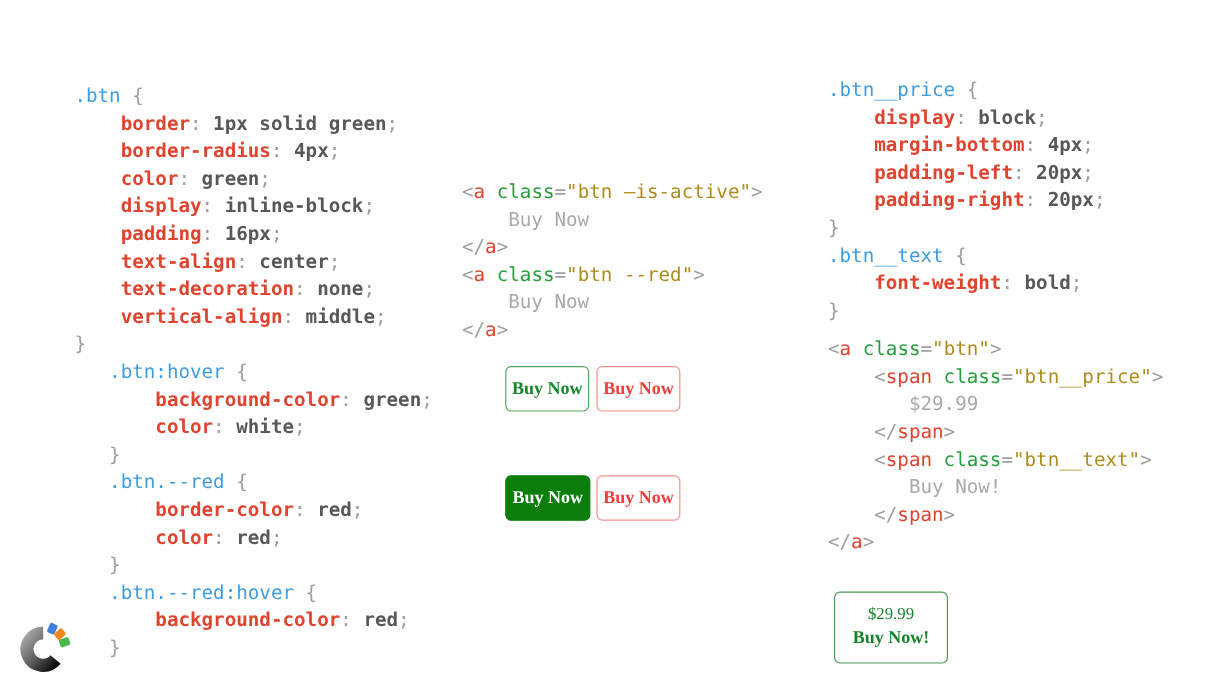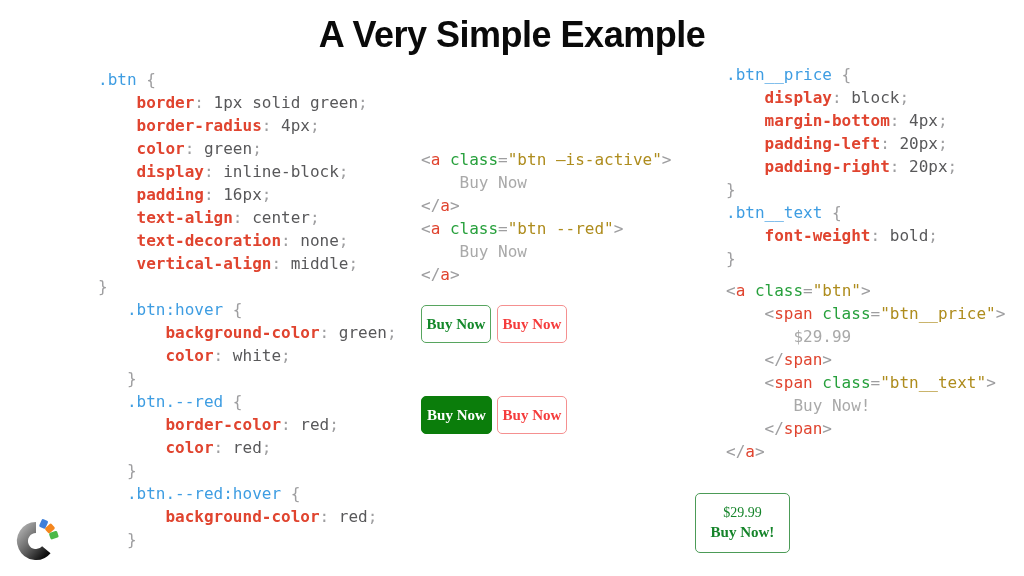--- a/index.html
+++ b/index.html
@@ -22,25 +22,25 @@
     color: #0a0a0a;
     letter-spacing: -0.5px;
   }
   .code {
     position: absolute;
     font-family: "DejaVu Sans Mono", "Liberation Mono", monospace;
     font-size: 16px;
     line-height: 23px;
     white-space: pre;
   }
-  .code-line { height: 23px; margin-left: 36px; }
+  .code-line { height: 23px; }
   .code-gap { height: 9px; }
   .tk-sel  { color: var(--syntax-selector, #3e9de2); }
   .tk-prop { color: var(--syntax-property, #e0442f); font-weight: bold; }
-  .tk-val  { color: var(--syntax-value, #58585a); }
+  .tk-val  { color: var(--syntax-value, #58585a); font-weight: bold; }
   .tk-pun  { color: var(--syntax-punct, #9e9ea0); }
   .tk-tag  { color: var(--syntax-tag, #e0442f); }
   .tk-attr { color: var(--syntax-attr, #27a03c); }
   .tk-str  { color: var(--syntax-string, #ae8c1d); }
   .tk-txt  { color: var(--syntax-text, #a9a9a9); }
 
   .demo-btn {
     position: absolute;
     box-sizing: border-box;
     width: 70px;
@@ -91,21 +91,20 @@
   }
   .price-btn .price { font-size: 14px; }
   .price-btn .label { font-size: 15px; font-weight: bold; }
   .logo { position: absolute; left: 13px; top: 506px; }
 </style>
 </head>
 <body>
 
 <div class="stage">
 
-  <div class="title">A Very Simple Example</div>
 
   <div class="code" style="left:62px; top:68px;"><div class="code-line"><span class="tk-sel">.btn</span><span class="tk-pun"> {</span></div><div class="code-line"><span class="tk-prop">    border</span><span class="tk-pun">: </span><span class="tk-val">1px solid green</span><span class="tk-pun">;</span></div><div class="code-line"><span class="tk-prop">    border-radius</span><span class="tk-pun">: </span><span class="tk-val">4px</span><span class="tk-pun">;</span></div><div class="code-line"><span class="tk-prop">    color</span><span class="tk-pun">: </span><span class="tk-val">green</span><span class="tk-pun">;</span></div><div class="code-line"><span class="tk-prop">    display</span><span class="tk-pun">: </span><span class="tk-val">inline-block</span><span class="tk-pun">;</span></div><div class="code-line"><span class="tk-prop">    padding</span><span class="tk-pun">: </span><span class="tk-val">16px</span><span class="tk-pun">;</span></div><div class="code-line"><span class="tk-prop">    text-align</span><span class="tk-pun">: </span><span class="tk-val">center</span><span class="tk-pun">;</span></div><div class="code-line"><span class="tk-prop">    text-decoration</span><span class="tk-pun">: </span><span class="tk-val">none</span><span class="tk-pun">;</span></div><div class="code-line"><span class="tk-prop">    vertical-align</span><span class="tk-pun">: </span><span class="tk-val">middle</span><span class="tk-pun">;</span></div><div class="code-line"><span class="tk-pun">}</span></div><div class="code-line"><span class="tk-sel">   .btn:hover</span><span class="tk-pun"> {</span></div><div class="code-line"><span class="tk-prop">       background-color</span><span class="tk-pun">: </span><span class="tk-val">green</span><span class="tk-pun">;</span></div><div class="code-line"><span class="tk-prop">       color</span><span class="tk-pun">: </span><span class="tk-val">white</span><span class="tk-pun">;</span></div><div class="code-line"><span class="tk-pun">   }</span></div><div class="code-line"><span class="tk-sel">   .btn.--red</span><span class="tk-pun"> {</span></div><div class="code-line"><span class="tk-prop">       border-color</span><span class="tk-pun">: </span><span class="tk-val">red</span><span class="tk-pun">;</span></div><div class="code-line"><span class="tk-prop">       color</span><span class="tk-pun">: </span><span class="tk-val">red</span><span class="tk-pun">;</span></div><div class="code-line"><span class="tk-pun">   }</span></div><div class="code-line"><span class="tk-sel">   .btn.--red:hover</span><span class="tk-pun"> {</span></div><div class="code-line"><span class="tk-prop">       background-color</span><span class="tk-pun">: </span><span class="tk-val">red</span><span class="tk-pun">;</span></div><div class="code-line"><span class="tk-pun">   }</span></div></div>
 
   <div class="code" style="left:385px; top:148px;"><div class="code-line"><span class="tk-pun">&lt;</span><span class="tk-tag">a</span><span class="tk-pun"> </span><span class="tk-attr">class</span><span class="tk-pun">=</span><span class="tk-str">"btn —is-active"</span><span class="tk-pun">&gt;</span></div><div class="code-line"><span class="tk-txt">    Buy Now</span></div><div class="code-line"><span class="tk-pun">&lt;/</span><span class="tk-tag">a</span><span class="tk-pun">&gt;</span></div><div class="code-line"><span class="tk-pun">&lt;</span><span class="tk-tag">a</span><span class="tk-pun"> </span><span class="tk-attr">class</span><span class="tk-pun">=</span><span class="tk-str">"btn --red"</span><span class="tk-pun">&gt;</span></div><div class="code-line"><span class="tk-txt">    Buy Now</span></div><div class="code-line"><span class="tk-pun">&lt;/</span><span class="tk-tag">a</span><span class="tk-pun">&gt;</span></div></div>
 
   <div class="code" style="left:690px; top:63px;"><div class="code-line"><span class="tk-sel">.btn__price</span><span class="tk-pun"> {</span></div><div class="code-line"><span class="tk-prop">    display</span><span class="tk-pun">: </span><span class="tk-val">block</span><span class="tk-pun">;</span></div><div class="code-line"><span class="tk-prop">    margin-bottom</span><span class="tk-pun">: </span><span class="tk-val">4px</span><span class="tk-pun">;</span></div><div class="code-line"><span class="tk-prop">    padding-left</span><span class="tk-pun">: </span><span class="tk-val">20px</span><span class="tk-pun">;</span></div><div class="code-line"><span class="tk-prop">    padding-right</span><span class="tk-pun">: </span><span class="tk-val">20px</span><span class="tk-pun">;</span></div><div class="code-line"><span class="tk-pun">}</span></div><div class="code-line"><span class="tk-sel">.btn__text</span><span class="tk-pun"> {</span></div><div class="code-line"><span class="tk-prop">    font-weight</span><span class="tk-pun">: </span><span class="tk-val">bold</span><span class="tk-pun">;</span></div><div class="code-line"><span class="tk-pun">}</span></div><div class="code-line code-gap"></div><div class="code-line"><span class="tk-pun">&lt;</span><span class="tk-tag">a</span><span class="tk-pun"> </span><span class="tk-attr">class</span><span class="tk-pun">=</span><span class="tk-str">"btn"</span><span class="tk-pun">&gt;</span></div><div class="code-line"><span class="tk-pun">    &lt;</span><span class="tk-tag">span</span><span class="tk-pun"> </span><span class="tk-attr">class</span><span class="tk-pun">=</span><span class="tk-str">"btn__price"</span><span class="tk-pun">&gt;</span></div><div class="code-line"><span class="tk-txt">       $29.99</span></div><div class="code-line"><span class="tk-pun">    &lt;/</span><span class="tk-tag">span</span><span class="tk-pun">&gt;</span></div><div class="code-line"><span class="tk-pun">    &lt;</span><span class="tk-tag">span</span><span class="tk-pun"> </span><span class="tk-attr">class</span><span class="tk-pun">=</span><span class="tk-str">"btn__text"</span><span class="tk-pun">&gt;</span></div><div class="code-line"><span class="tk-txt">       Buy Now!</span></div><div class="code-line"><span class="tk-pun">    &lt;/</span><span class="tk-tag">span</span><span class="tk-pun">&gt;</span></div><div class="code-line"><span class="tk-pun">&lt;/</span><span class="tk-tag">a</span><span class="tk-pun">&gt;</span></div></div>
 
   <a class="demo-btn outline-green" style="left:421px; top:305px;">Buy Now</a>
 
   <a class="demo-btn outline-red" style="left:497px; top:305px;">Buy Now</a>

